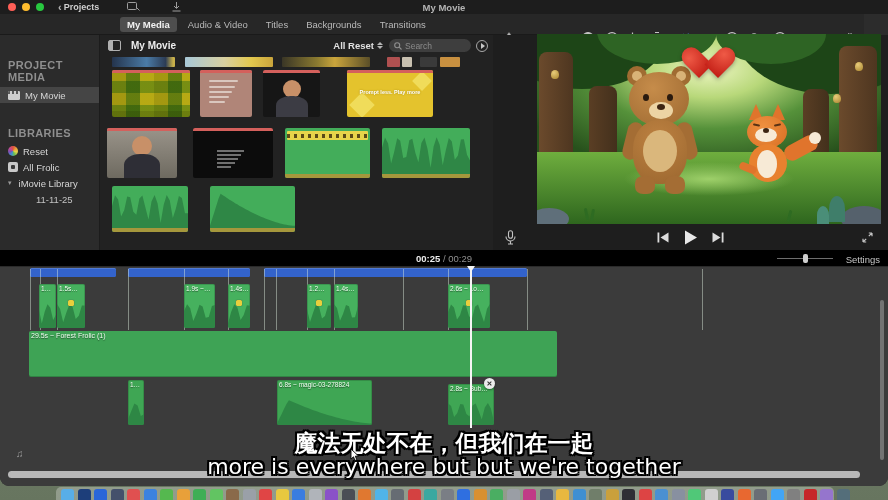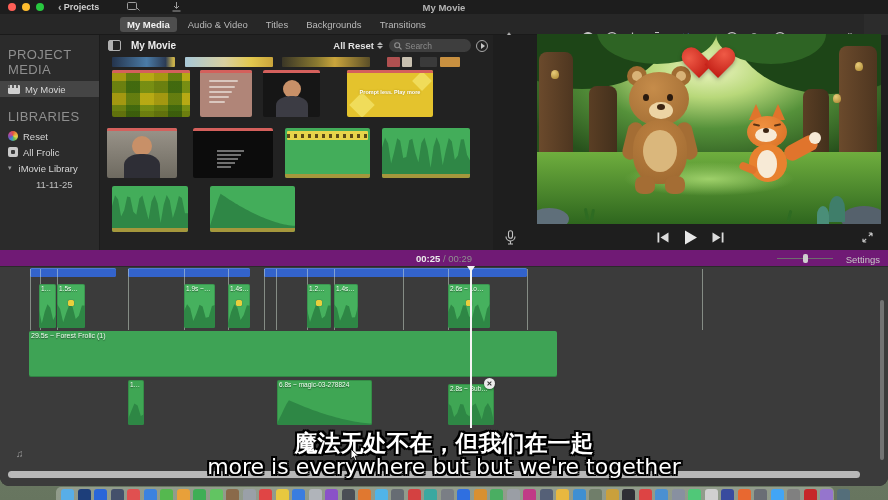--- a/index.html
+++ b/index.html
@@ -28,21 +28,21 @@
   .tab.active{background:#4e4e4e;color:#f2f2f2;font-weight:bold;}
 
   
   .pt-icons{position:absolute;top:14px;left:580px;height:20px;display:flex;align-items:center;gap:9px;}
   .pticon{width:15px;height:15px;display:flex;align-items:center;justify-content:center;}
   .reset-all{position:absolute;top:17px;right:12px;font-size:9.5px;color:#cfcfcf;}
   .wand{position:absolute;left:499px;top:17px;}
 
   
   .sidebar{position:absolute;left:0;top:35px;width:100px;height:215px;background:#2b2b2b;border-right:1px solid #1c1c1c;}
-  .sb-head{color:#8f8f8f;font-size:13px;font-weight:normal;letter-spacing:.4px;margin:12px 0 4px 8px;}
+  .sb-head{color:#8f8f8f;font-size:11px;font-weight:bold;letter-spacing:.4px;margin:24px 0 4px 8px;}
   .sb-item{display:flex;align-items:center;gap:5px;height:16px;padding-left:8px;color:#d6d6d6;font-size:9.5px;}
   .sb-item.sel{background:#454545;}
   .sb-item.indent{padding-left:36px;color:#c2c2c2;}
   .clapper{width:12px;height:9px;background:#cfcfcf;border-radius:1.5px;position:relative;overflow:hidden;}
   .clapper:before{content:"";position:absolute;left:0;top:0;width:12px;height:3px;background:repeating-linear-gradient(90deg,#5a5a5a 0 2px,#cfcfcf 2px 4px);}
   .pinwheel{width:10px;height:10px;border-radius:50%;background:conic-gradient(#e0533f,#e9a13b,#e5d24b,#6fbf4e,#3f8fd2,#7a52b5,#c34a92,#e0533f);}
   .events-ic{width:10px;height:10px;border-radius:2px;background:#c9c9c9;position:relative;}
   .events-ic:before{content:"";position:absolute;left:3px;top:3px;width:4px;height:4px;background:#3a3a3a;border-radius:1px;}
   .disc{color:#9a9a9a;font-size:7px;margin-right:2px;}
 
@@ -111,21 +111,21 @@
   .heart:after{left:9.5px;transform:rotate(45deg);transform-origin:100% 100%;}
   .bear-part,.fox-part{position:absolute;}
 
   .pv-controls{position:absolute;left:0;bottom:0;width:100%;height:25px;display:flex;align-items:center;}
   .pv-center{position:absolute;left:0;right:0;display:flex;justify-content:center;align-items:center;gap:14px;}
   .mic{margin-left:12px;}
   .fullscr{position:absolute;right:14px;}
 
   
   .timeline{position:absolute;left:0;top:250px;width:888px;height:236px;background:#3b3b3b;}
-  .tl-header{position:absolute;left:0;top:0;width:100%;height:17px;background:#701a75;border-bottom:1px solid #2a2a2a;}
+  .tl-header{position:absolute;left:0;top:0;width:100%;height:17px;background:#000000;border-bottom:1px solid #2a2a2a;}
   .timecode{position:absolute;left:0;right:0;top:3px;text-align:center;font-size:9.5px;}
   .timecode .cur{color:#ececec;font-weight:bold;}
   .timecode .tot{color:#909090;}
   .zoomslider{position:absolute;right:55px;top:8px;width:56px;height:1px;background:#6e6e6e;}
   .zoomslider .thumb{position:absolute;left:26px;top:-4px;width:5px;height:9px;background:#cfcfcf;border-radius:2px;}
   .settings{position:absolute;right:8px;top:4px;font-size:9.5px;color:#c6c6c6;}
 
   .clip{position:absolute;border-radius:2px;overflow:hidden;}
   .clip .lbl{position:absolute;left:2px;top:1px;font-size:6.5px;color:#f2fff2;white-space:nowrap;text-shadow:0 1px 1px rgba(0,0,0,.5);}
   .clip.green{background:#46b15e;box-shadow:inset 0 0 0 1px rgba(0,0,0,.15);}

